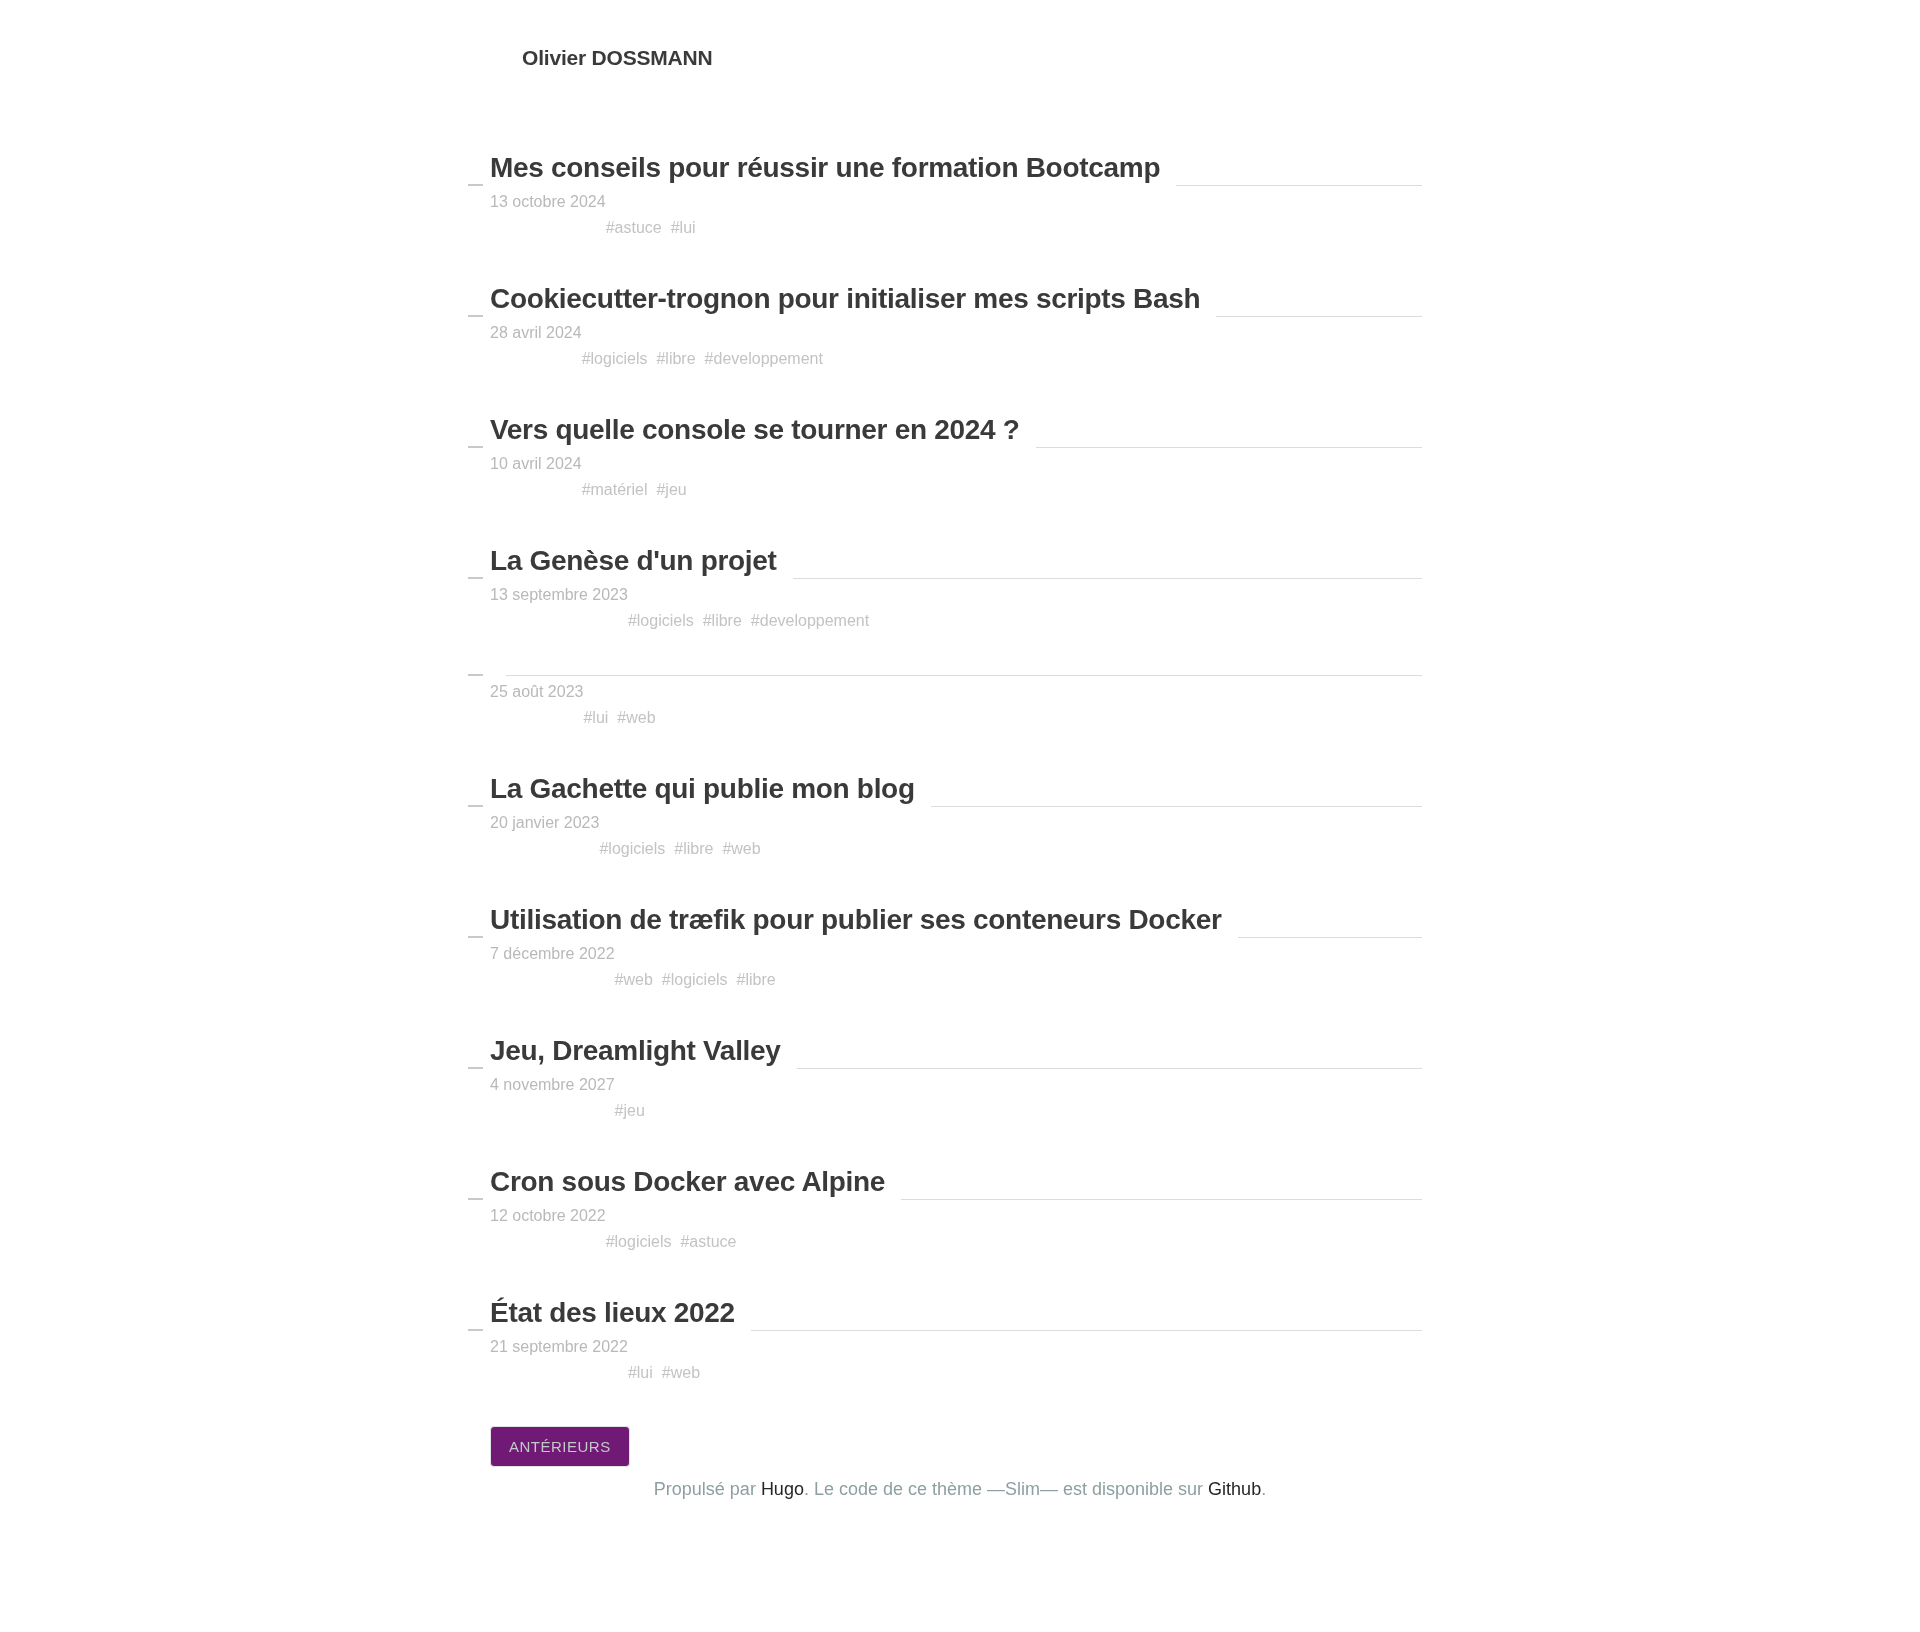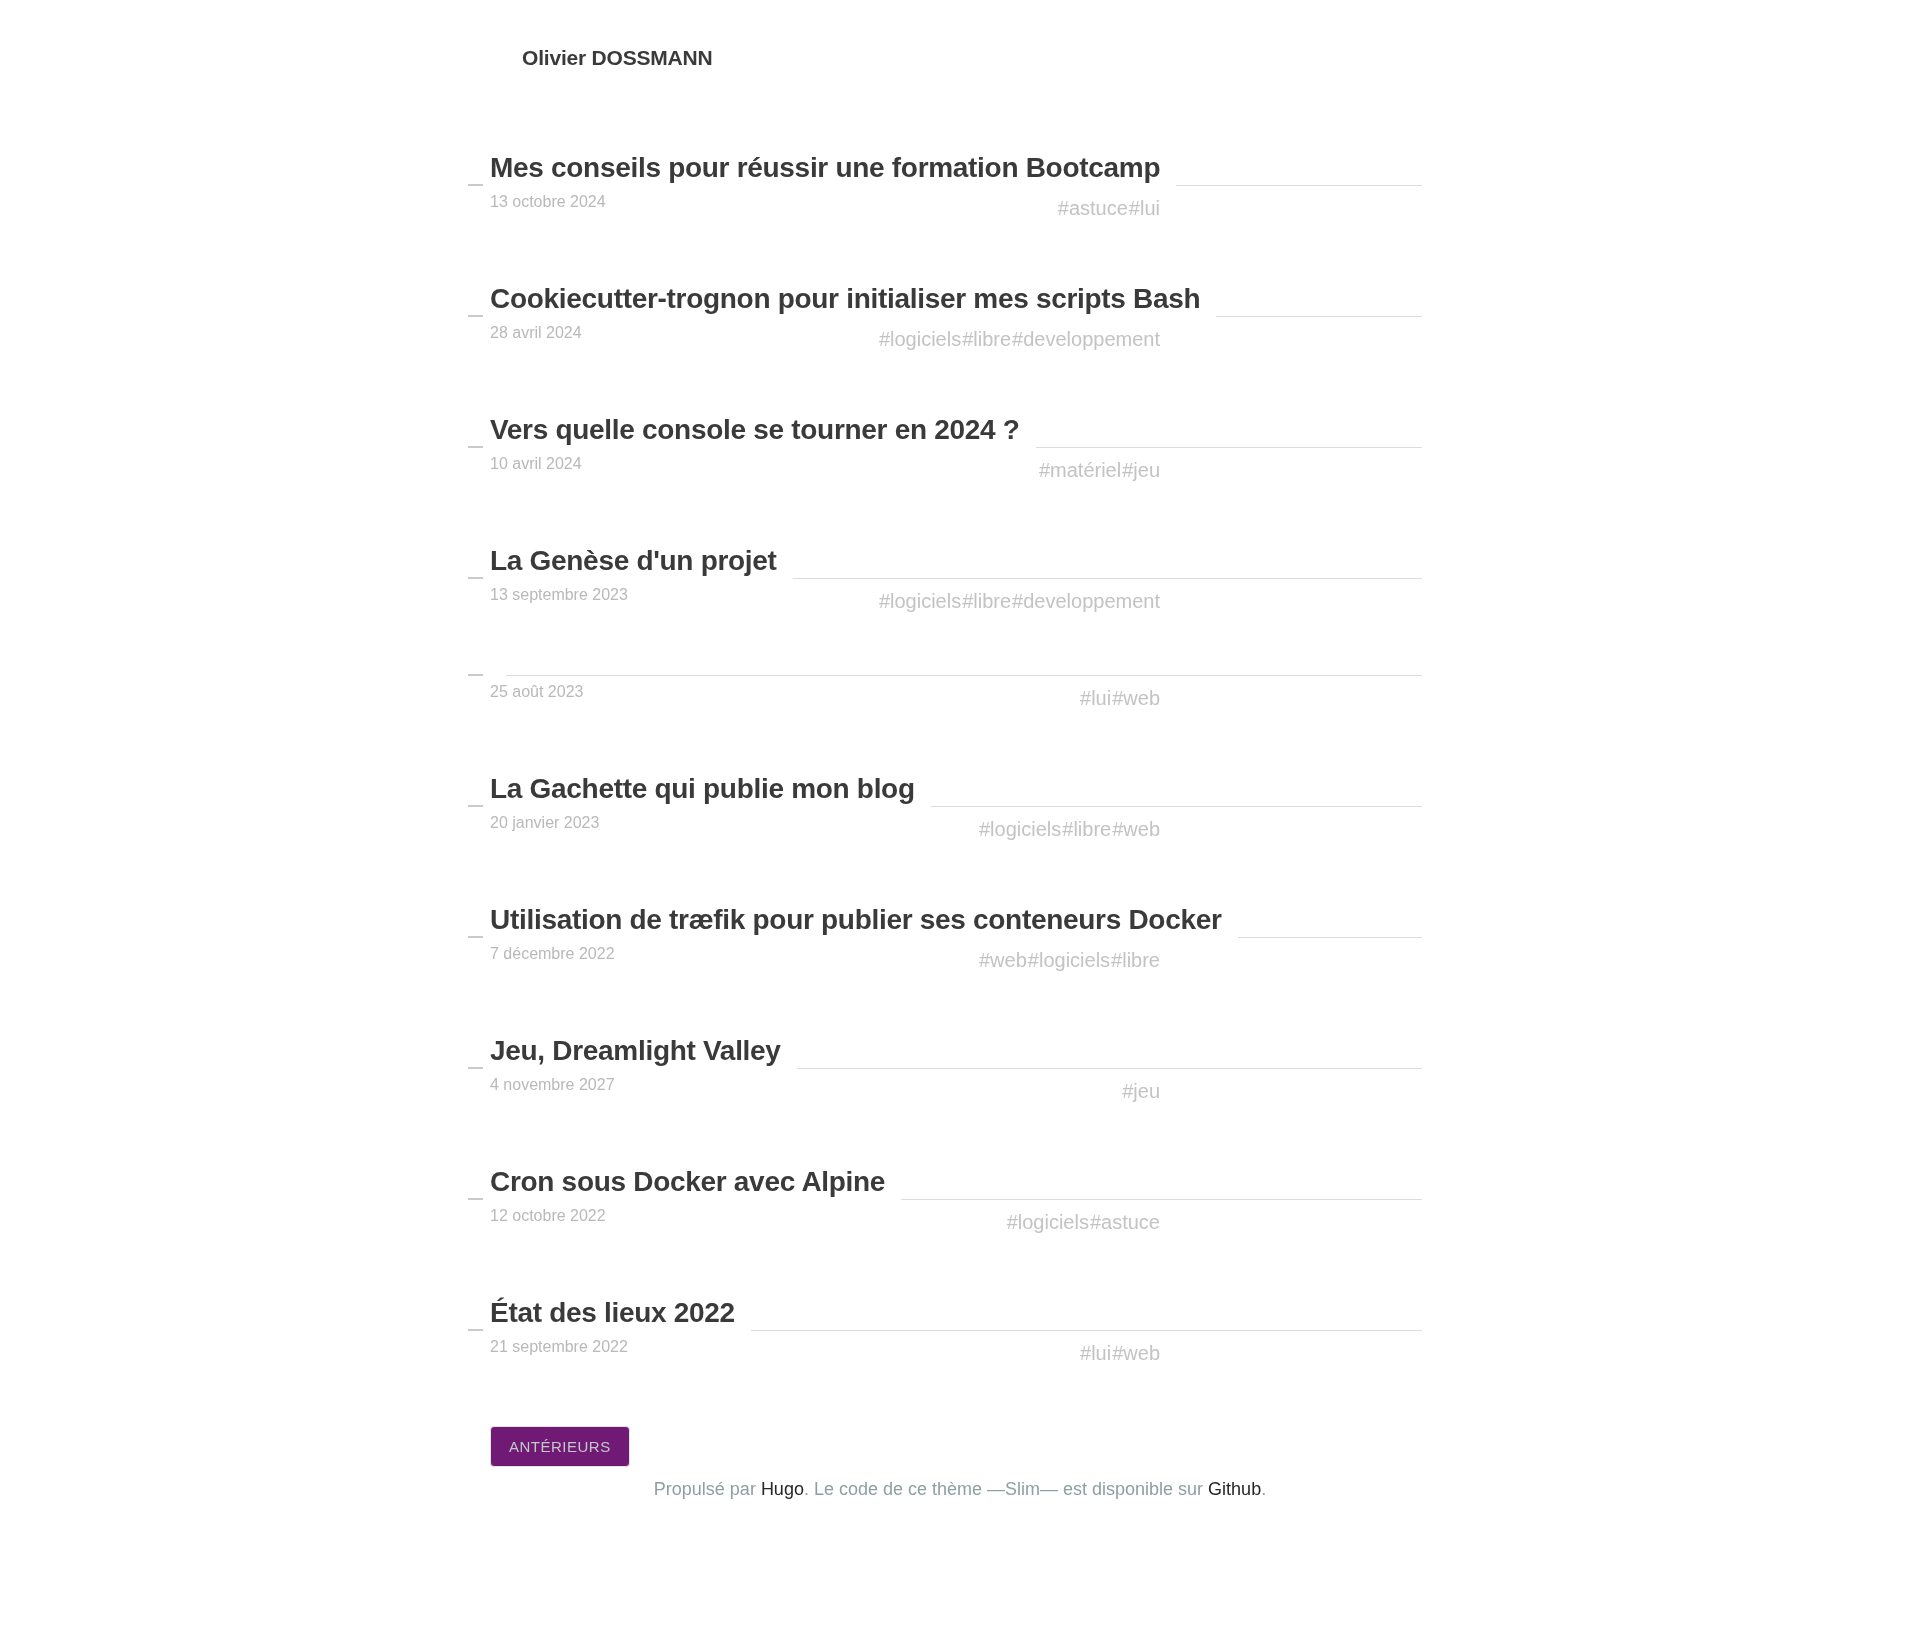--- a/index.html
+++ b/index.html
@@ -74,35 +74,34 @@
   .title-rule {
     flex: 1;
     height: 1px;
     background: var(--rule_color, #dcdcdc);
     margin-left: 16px;
     margin-right: 8px;
     min-width: 30px;
   }
   .post-meta {
     display: flex;
-    justify-content: space-between;
     margin-top: 6px;
     line-height: 20px;
   }
   .post-date {
     color: var(--meta_color, #b9b9b9);
     font-size: 16px;
   }
   .post-tags {
     position: relative;
-    top: 6px;
+    top: 26px;
     margin-right: 270px;
     display: flex;
-    gap: 1px;
-    font-size: 20px;
+    gap: 9px;
+    font-size: 16px;
   }
   .post-tags .tag {
     color: var(--tag_color, #c3c3c3);
     text-decoration: none;
     cursor: pointer;
   }
 
   
   .pagination { margin-top: 67px; }
   .page-btn {

